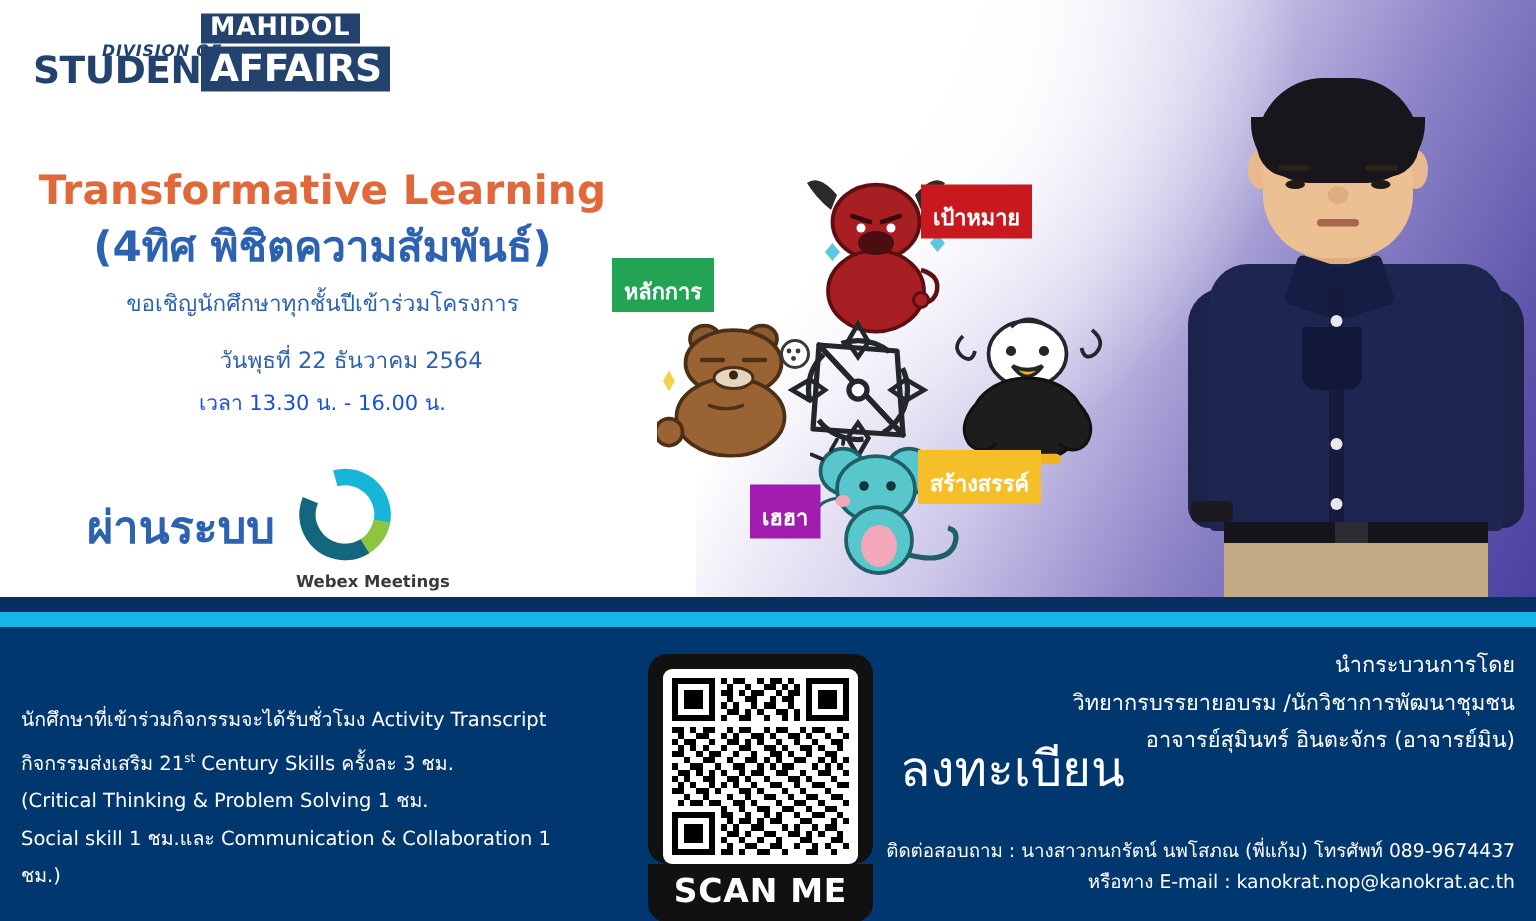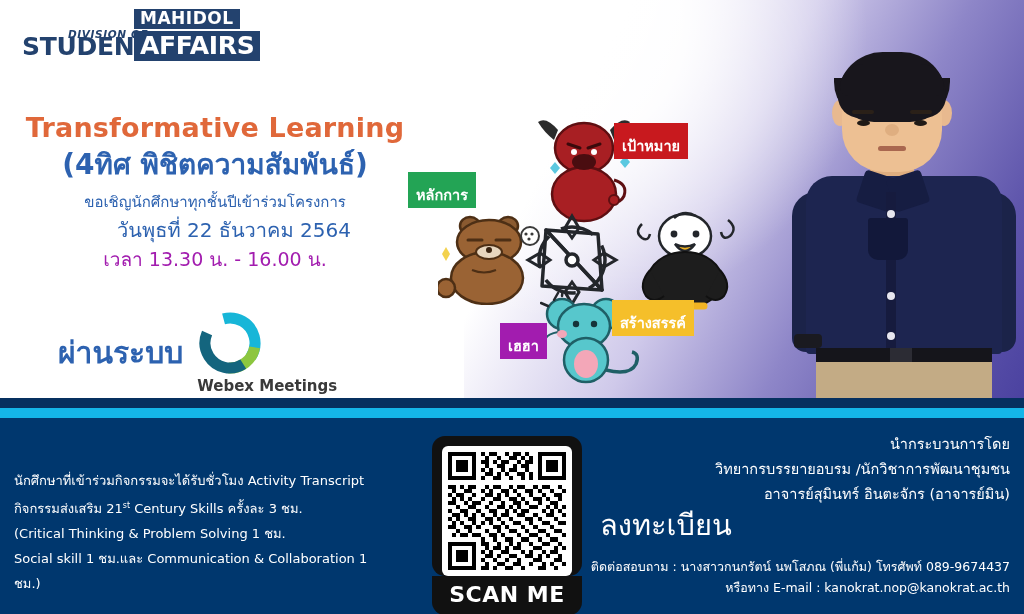--- a/index.html
+++ b/index.html
@@ -36,30 +36,30 @@
   #logo-affairs{
     position:absolute;left:118px;top:22px;background:#23426e;color:#ffffff;font-size:25px;
     font-weight:bold;letter-spacing:-0.3px;line-height:25px;padding:2px 6px 3px 6px;
   }
 
   
   #headline-block{position:absolute;left:0;top:112px;width:430px;text-align:center;}
   #title-en{color:#e0683a;font-size:27px;font-weight:bold;line-height:32px;letter-spacing:.2px;}
   #title-th{color:#2d62b0;font-size:28px;font-weight:bold;line-height:38px;margin-top:2px;}
   #invite-line{color:#2d62b0;font-size:15px;line-height:24px;margin-top:6px;}
-  #date-line{color:#2d62b0;font-size:20px;line-height:29px;margin-top:2px;padding-left:38px;}
-  #time-line{color:#a21caf;font-size:19px;line-height:29px;}
+  #date-line{color:#2d62b0;font-size:15px;line-height:29px;margin-top:12px;padding-left:38px;}
+  #time-line{color:#1d4ed8;font-size:14px;line-height:29px;}
 
   
   #via-block{position:absolute;left:58px;top:310px;display:flex;align-items:center;}
   #via-label{color:#2d62b0;font-size:30px;font-weight:bold;line-height:34px;margin-right:14px;}
   #webex{position:relative;width:96px;}
   #webex-ring{position:relative;width:66px;height:66px;margin:0 auto;}
   #webex-ring svg{display:block;}
-  #webex-label{color:#3a3a3a;font-size:15px;font-weight:bold;text-align:center;margin-top:4px;white-space:nowrap;}
+  #webex-label{color:#3a3a3a;font-size:11px;font-weight:bold;text-align:center;margin-top:4px;white-space:nowrap;}
 
   
   #illustration{position:absolute;left:400px;top:110px;width:370px;height:270px;}
   .ill-label{
     position:absolute;color:#ffffff;font-size:14.5px;font-weight:bold;
     padding:14px 8px 4px 8px;line-height:18px;white-space:nowrap;
   }
   #label-principle{left:8px;top:62px;background:#23a455;}
   #label-goal{left:214px;top:13px;background:#c8191e;}
   #label-creative{left:212px;top:190px;background:#f5bf2a;color:#ffffff;}
@@ -111,21 +111,21 @@
   #bottom{position:absolute;left:0;top:418px;width:1024px;height:196px;}
   #bullets{position:absolute;left:14px;top:50px;width:380px;color:#ffffff;font-size:13px;line-height:25px;}
   #bullets .sup{font-size:8px;vertical-align:super;}
 
   #qr-wrap{position:absolute;left:432px;top:18px;width:150px;}
   #qr-card{width:150px;background:#111111;border-radius:13px;padding:10px 10px 0 10px;box-sizing:border-box;}
   #qr-img{width:130px;height:130px;background:#ffffff;border-radius:6px;padding:6px;box-sizing:border-box;}
   #qr-img svg{display:block;width:100%;height:100%;}
   #scan-me{color:#ffffff;font-size:22px;font-weight:bold;text-align:center;letter-spacing:.5px;
     padding:6px 0 8px 0;background:#111111;border-radius:0 0 13px 13px;width:150px;box-sizing:border-box;}
-  #register-label{position:absolute;left:600px;top:80px;color:#ffffff;font-size:29px;line-height:30px;margin-top:12px;}
+  #register-label{position:absolute;left:600px;top:80px;color:#ffffff;font-size:33px;line-height:30px;}
 
   #speaker-block{position:absolute;right:14px;top:14px;width:420px;text-align:right;color:#ffffff;
     font-size:14.5px;line-height:25px;}
   #contact-block{position:absolute;right:14px;top:138px;width:500px;text-align:right;color:#ffffff;
     font-size:12.5px;line-height:21px;}
 </style>
 </head>
 <body>
 
 <div id="poster">

